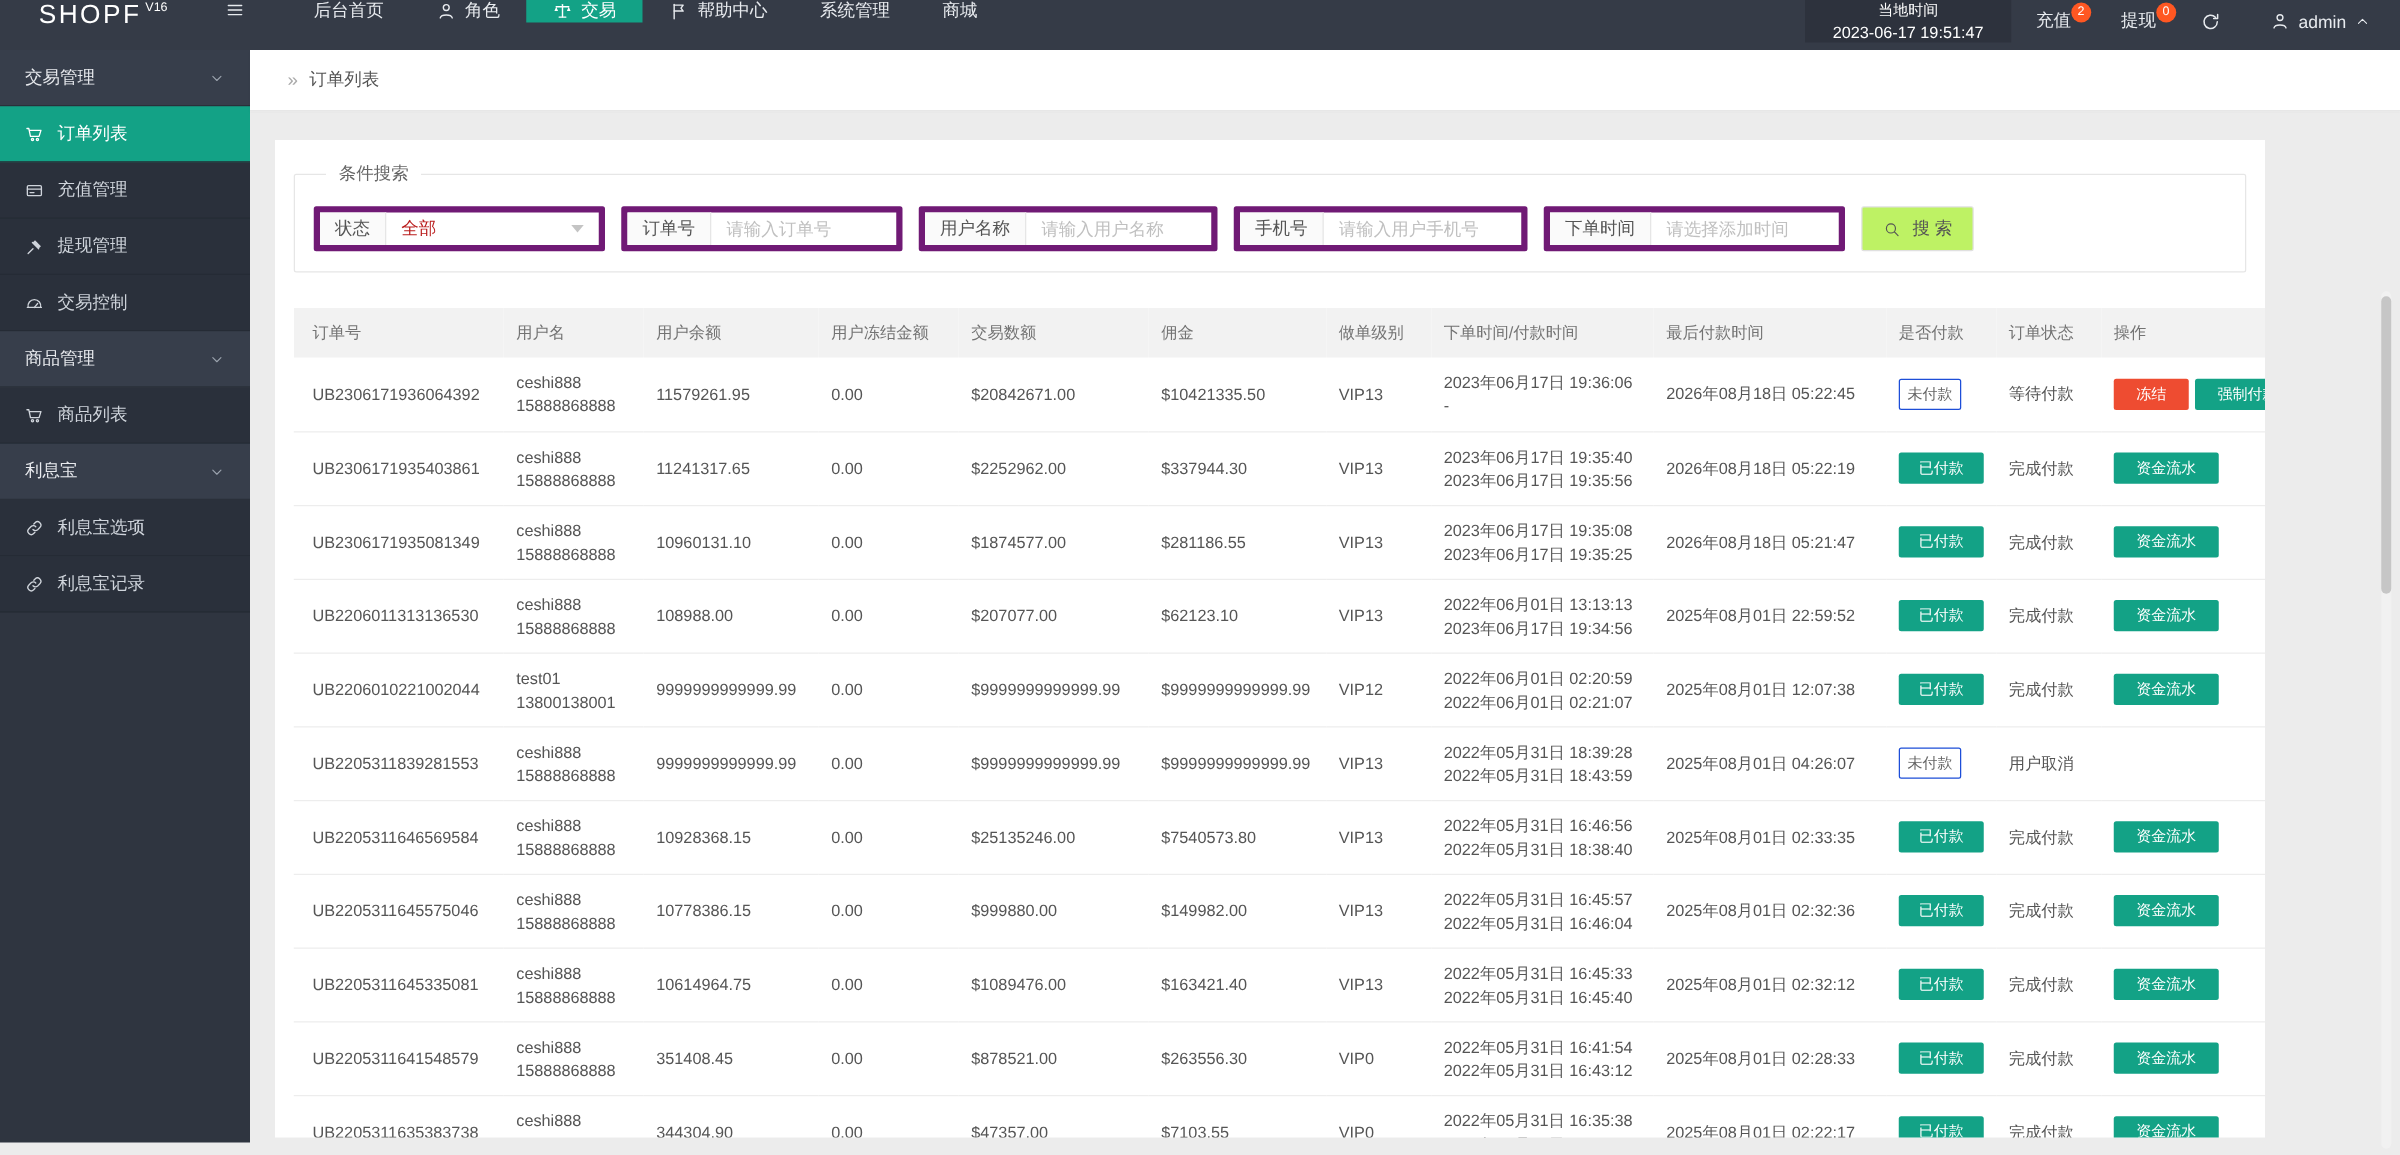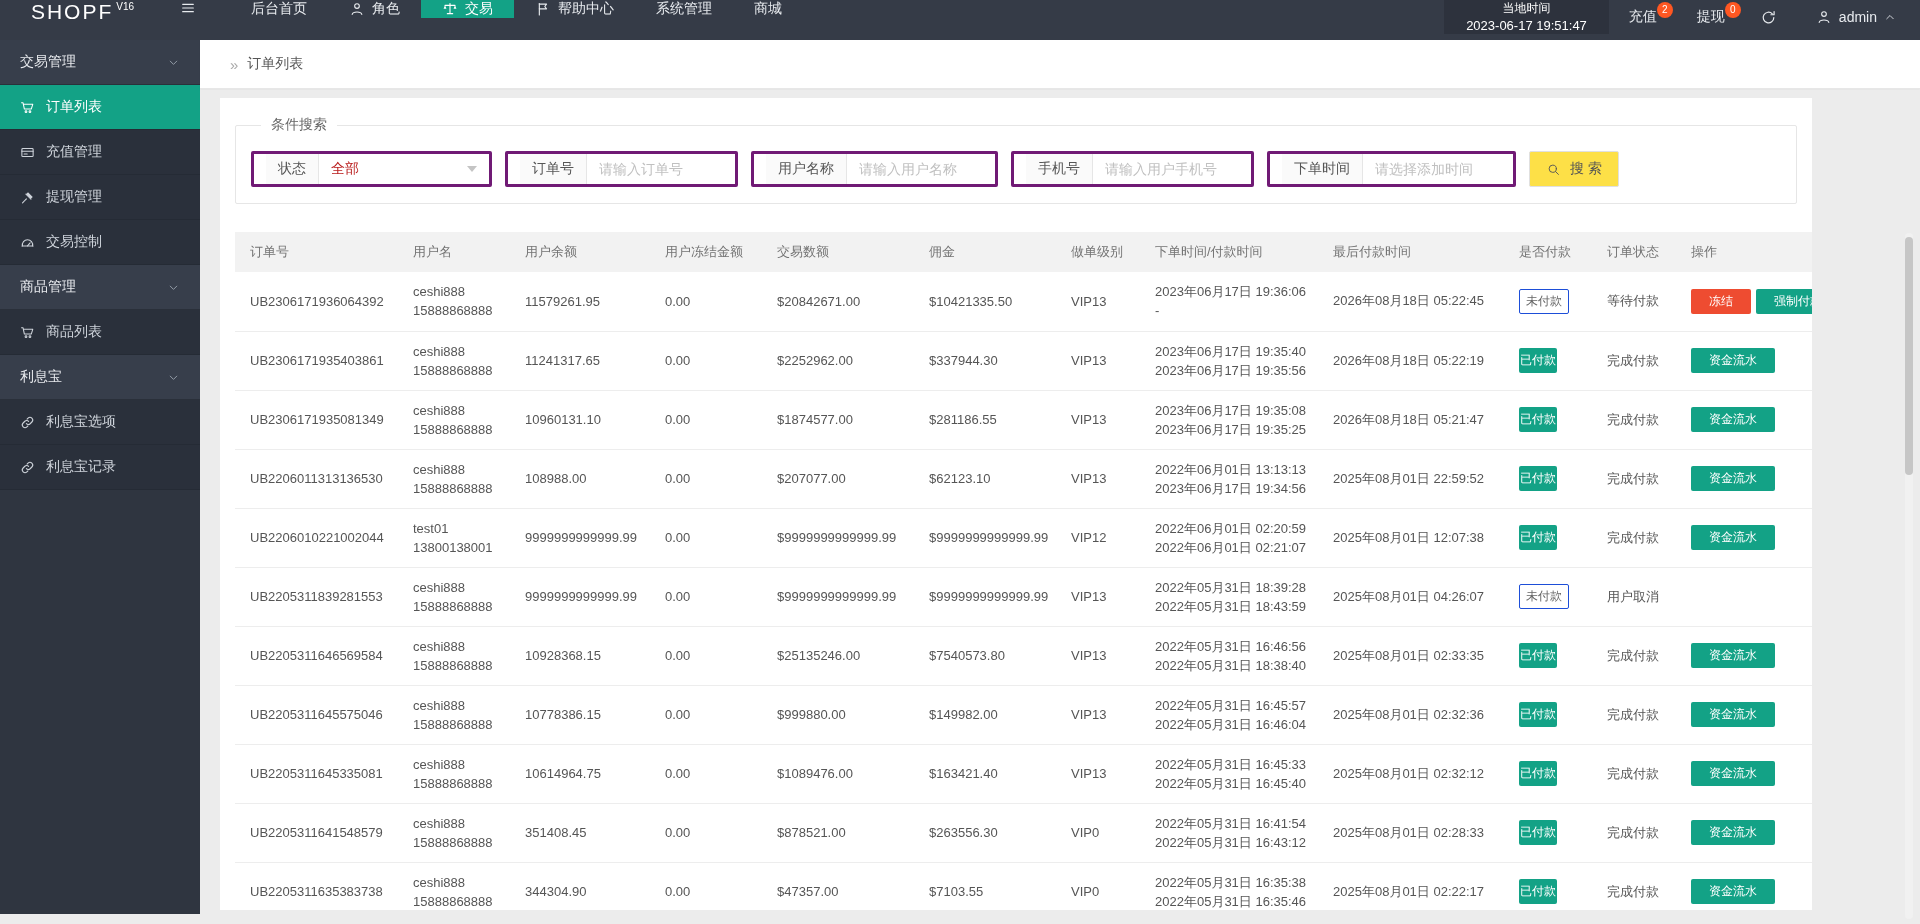--- a/index.html
+++ b/index.html
@@ -36,43 +36,43 @@
   .s-item { height:45px; display:flex; align-items:center; gap:11px; padding:0 20px; background:#2a303b; color:#cfd4db; font-size:14px; cursor:pointer; border-bottom:1px solid #252b35; }
   .s-item .icon svg { width:15px; height:15px; }
   .s-item.active { background:#13a286; color:#fff; }
 
   
   .breadcrumb { position:absolute; top:40px; left:200px; right:0; height:49px; background:#fff; border-bottom:1px solid #e7e7e7; box-shadow:0 1px 2px rgba(0,0,0,.04); display:flex; align-items:center; padding-left:30px; font-size:14px; color:#555; }
   .bc-arrow { color:#aaa; margin-right:9px; font-size:15px; }
 
   
   .main { position:absolute; top:90px; left:200px; right:0; bottom:0; background:#ececec; }
-  .card { position:absolute; left:20px; top:8px; width:1592px; bottom:14px; background:#fff; padding:15px; overflow:hidden; }
+  .card { position:absolute; left:20px; top:22px; width:1592px; bottom:14px; background:#fff; padding:15px; overflow:hidden; }
 
   fieldset.search-field { border:1px solid #e6e6e6; border-radius:2px; margin-top:3px; padding:14px 15px 16px 15px; }
   fieldset.search-field legend { font-size:14px; color:#666; padding:0 10px; margin-left:10px; }
   .search-row { display:flex; align-items:center; gap:13px; margin-top:3px; }
-  .input-group { display:flex; align-items:stretch; height:36px; border:3px solid #701a75; border-radius:2px; background:#fff;padding-left:12px; }
+  .input-group { display:flex; align-items:stretch; height:36px; border:5px solid #701a75; border-radius:2px; background:#fff; }
   .ig-label { display:flex; align-items:center; padding:0 12px; background:#fafafa; border-right:1px solid #e6e6e6; font-size:14px; color:#555; white-space:nowrap; }
   .ig-select { display:flex; align-items:center; justify-content:space-between; width:170px; padding:0 12px; font-size:14px; color:#b91c1c; cursor:pointer; }
   .caret { width:0; height:0; border-left:5px solid transparent; border-right:5px solid transparent; border-top:6px solid #c4c4c4; }
   .input-group input { border:none; outline:none; padding:0 12px; font-size:14px; color:#14532d; background:transparent; font-family:inherit; }
   .input-group input::placeholder { color:#c0c0c0; }
   .w148 { width:148px; } .w158 { width:158px; } .w150 { width:150px; }
-  .search-btn { display:flex; align-items:center; gap:9px; height:36px; padding:0 16px; background:#fde047; border:1px solid #e0e0e0; border-radius:2px; font-size:14px; color:#555; cursor:pointer; font-family:inherit; }
+  .search-btn { display:flex; align-items:center; gap:9px; height:36px; padding:0 16px; background:#bef264; border:1px solid #e0e0e0; border-radius:2px; font-size:14px; color:#555; cursor:pointer; font-family:inherit; }
   .search-btn .icon { color:#555; }
   .search-btn .icon svg { width:15px; height:15px; stroke-width:1.5; }
 
   
   table.orders { border-collapse:collapse; table-layout:fixed; width:1635px; margin-top:28px; }
   .orders th { background:#f2f2f2; height:40px; text-align:left; padding:0 10px; font-size:13px; color:#737373; font-weight:normal; white-space:nowrap; overflow:hidden; }
   .orders td { height:59px; padding:0 8px 0 10px; font-size:13px; color:#555; border-bottom:1px solid #ededed; white-space:nowrap; overflow:hidden; }
   .orders th:first-child, .orders td:first-child { padding-left:15px; }
   .orders td.two-line div { line-height:19px; }
-  .pay-paid { display:inline-block; background:#13a286; color:#fff; font-size:12px; padding:4px 1px; border-radius:2px; }
+  .pay-paid { display:inline-block; background:#13a286; color:#fff; font-size:12px; padding:4px 16px; border-radius:2px; }
   .pay-unpaid { display:inline-block; background:#fff; border:1px solid #1d4ed8; color:#666; font-size:12px; padding:3px 6px; border-radius:2px; }
   .act-btn { display:inline-block; color:#fff; font-size:12px; padding:4px 18px; border-radius:2px; margin-right:5px; cursor:pointer; }
   .act-danger { background:#ee4c31; }
   .act-primary { background:#13a286; }
   .act-warning { background:#eeb31e; }
 
   
   .vscroll { position:absolute; top:233px; right:7px; bottom:5px; width:8px; background:#f1f1f1; border-radius:4px; }
   .vthumb { position:absolute; top:4px; left:0; width:8px; height:238px; background:#c6c6c6; border-radius:4px; }
 </style>

